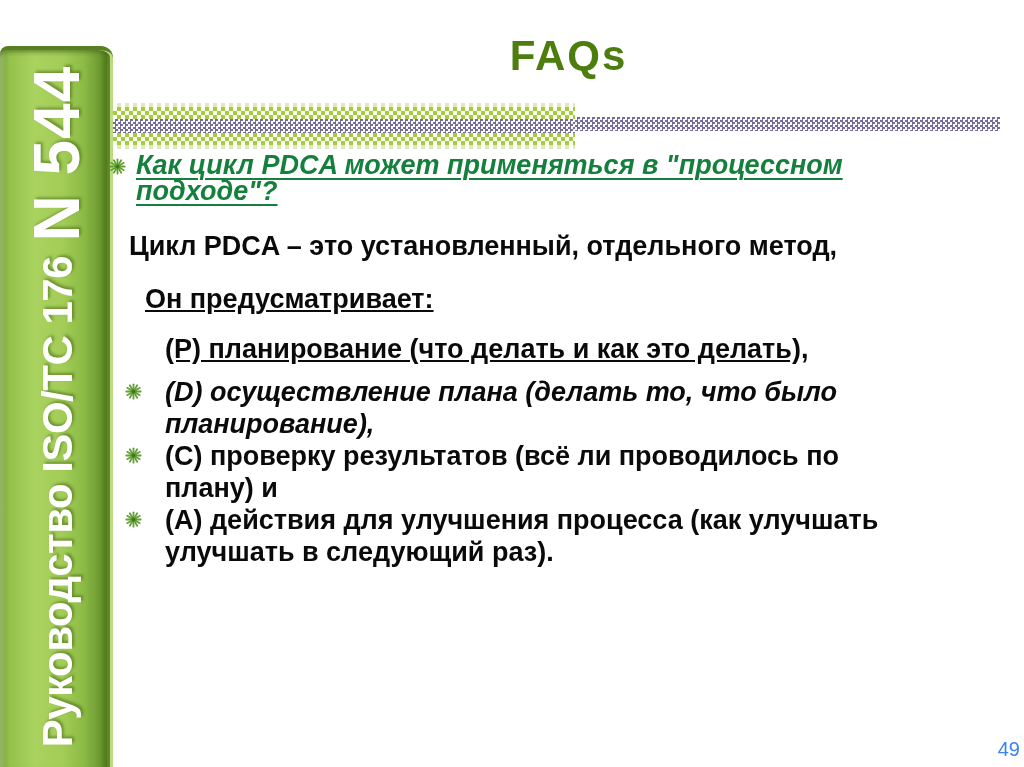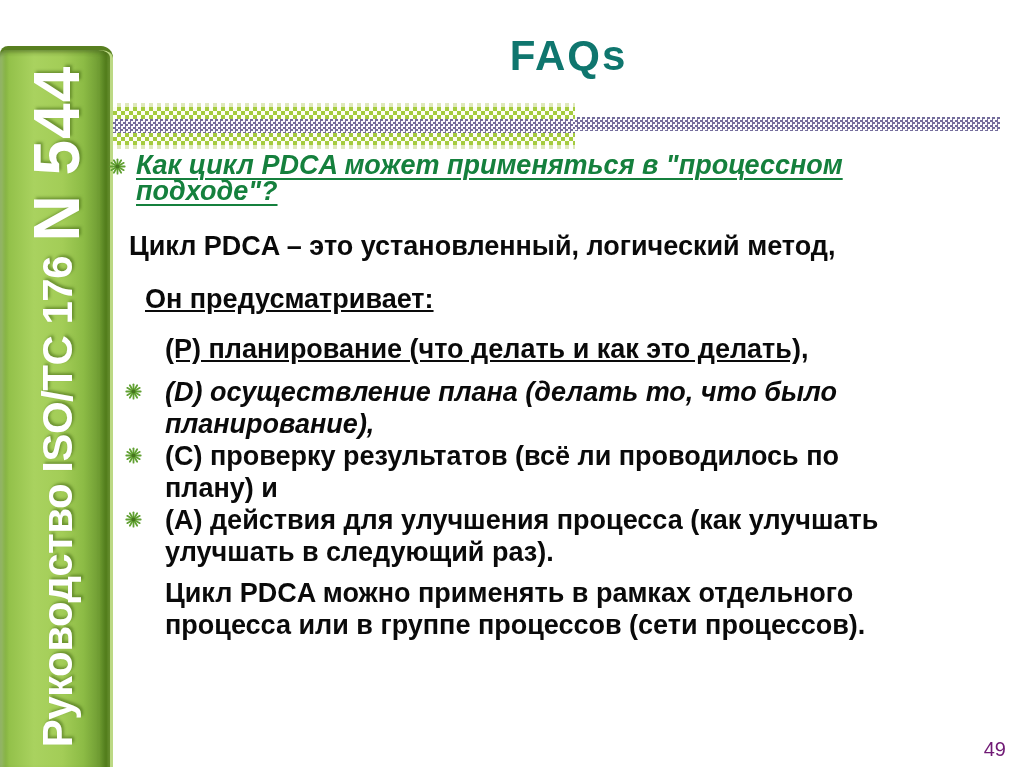--- a/index.html
+++ b/index.html
@@ -28,21 +28,21 @@
     color:#ffffff; font-weight:bold;
     text-shadow:2px 2px 3px rgba(62,98,16,.55);
   }
   .sidebar-text .small { font-size:42px; vertical-align:middle; letter-spacing:-0.5px; }
   .sidebar-text .large { font-size:64px; vertical-align:middle; margin-left:10px; letter-spacing:1px; }
 
   
   .title {
     position:absolute; left:113px; top:32px; width:911px;
     text-align:center; font-size:42px; font-weight:bold;
-    color:#0f766e; letter-spacing:2px;
+    color:#4d7c0f; letter-spacing:2px;
   }
 
   
   .div-left  { position:absolute; left:113px; top:103px; width:462px; }
   .row-light  { height:4px;
     background: conic-gradient(#dfe9bb 25%, #ffffff 0 50%, #dfe9bb 0 75%, #ffffff 0) 0 0 / 8px 8px; }
   .row-green  { height:12px;
     background: conic-gradient(#a5cb3e 25%, #fdfef5 0 50%, #a5cb3e 0 75%, #fdfef5 0) 0 0 / 8px 8px; }
   .row-purple { height:14px;
     background: conic-gradient(#746d9b 25%, #fbfbfd 0 50%, #746d9b 0 75%, #fbfbfd 0) 0 0 / 5px 5px; }
@@ -74,22 +74,22 @@
   .indent { margin-left:36px; }
   .lead   { margin-top:21px; margin-left:16px;text-decoration:underline; }
   .item   { position:relative; margin-left:36px; }
   .item-p { margin-top:18px;text-decoration:underline; }
   .item-d { margin-top:11px;font-style:italic; }
   .item .bullet { position:absolute; left:-40px; top:7px; }
   .outro  { margin-top:9px; margin-left:36px; }
 
   
   .page-number {
-    position:absolute; right:18px; bottom:6px;
-    font-size:20px; color:#701a75;
+    position:absolute; right:4px; bottom:6px;
+    font-size:20px; color:#3b82f6;
   }
 </style>
 </head>
 <body>
 
 <svg width="0" height="0" style="position:absolute">
   <defs>
     <g id="star">
       <g stroke="#61a032" stroke-width="2.1" stroke-linecap="round">
         <line x1="10" y1="1.5" x2="10" y2="18.5"></line>
@@ -128,21 +128,21 @@
       <svg class="bullet-svg" viewBox="0 0 20 20">
           <use href="#star"></use>
         </svg>
     </span>
     <div class="q-line">Как цикл PDCA может применяться в "процессном</div>
     <div class="q-line">подходе"?</div>
   </div>
 
   <div class="content">
     <div>
-      <div>Цикл PDCA – это установленный, логический метод,</div>
+      <div>Цикл PDCA – это установленный, отдельного метод,</div>
     </div>
 
     <div class="lead">Он предусматривает:</div>
 
     <div class="item item-p">
       <div>(P) планирование (что делать и как это делать),</div>
     </div>
 
     <div class="item item-d">
       <span class="bullet">
@@ -167,21 +167,17 @@
     <div class="item">
       <span class="bullet">
         <svg class="bullet-svg" viewBox="0 0 20 20">
             <use href="#star"></use>
           </svg>
       </span>
       <div>(A) действия для улучшения процесса (как улучшать</div>
       <div>улучшать в следующий раз).</div>
     </div>
 
-    <div class="outro">
-      <div>Цикл PDCA можно применять в рамках отдельного</div>
-      <div>процесса или в группе процессов (сети процессов).</div>
-    </div>
   </div>
 
   <div class="page-number">49</div>
 
 </div>
 
 </body></html>

